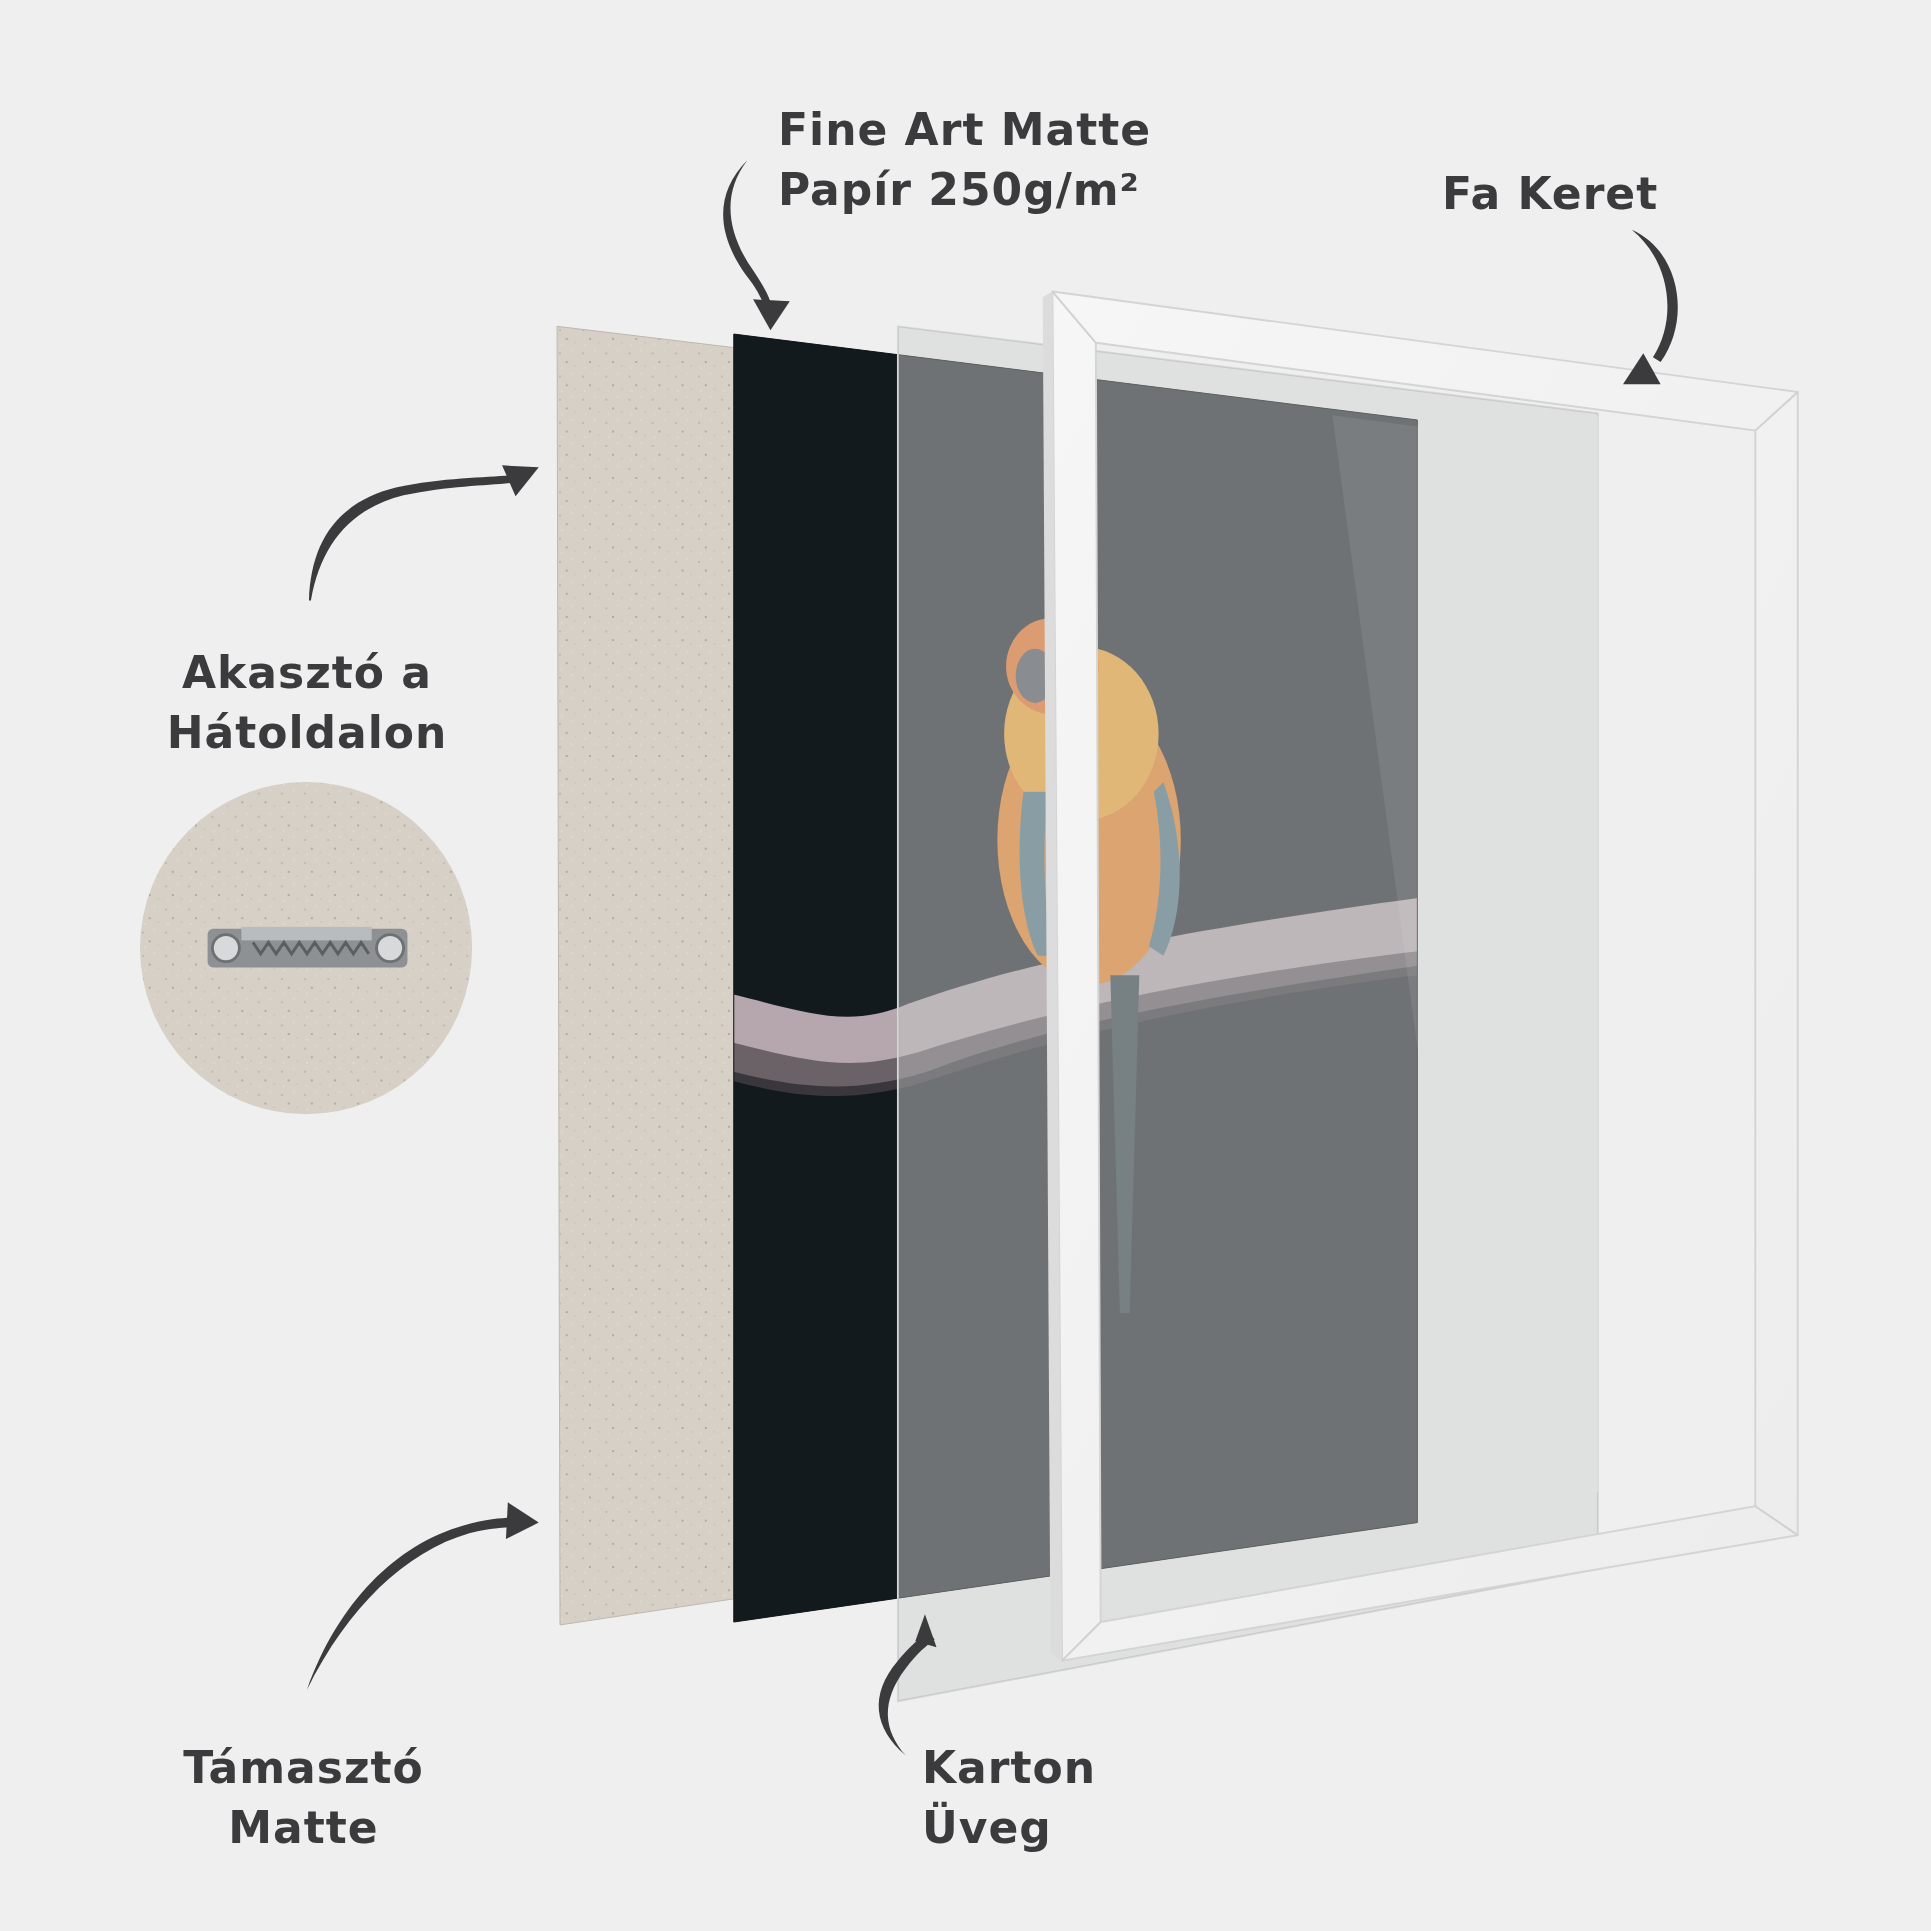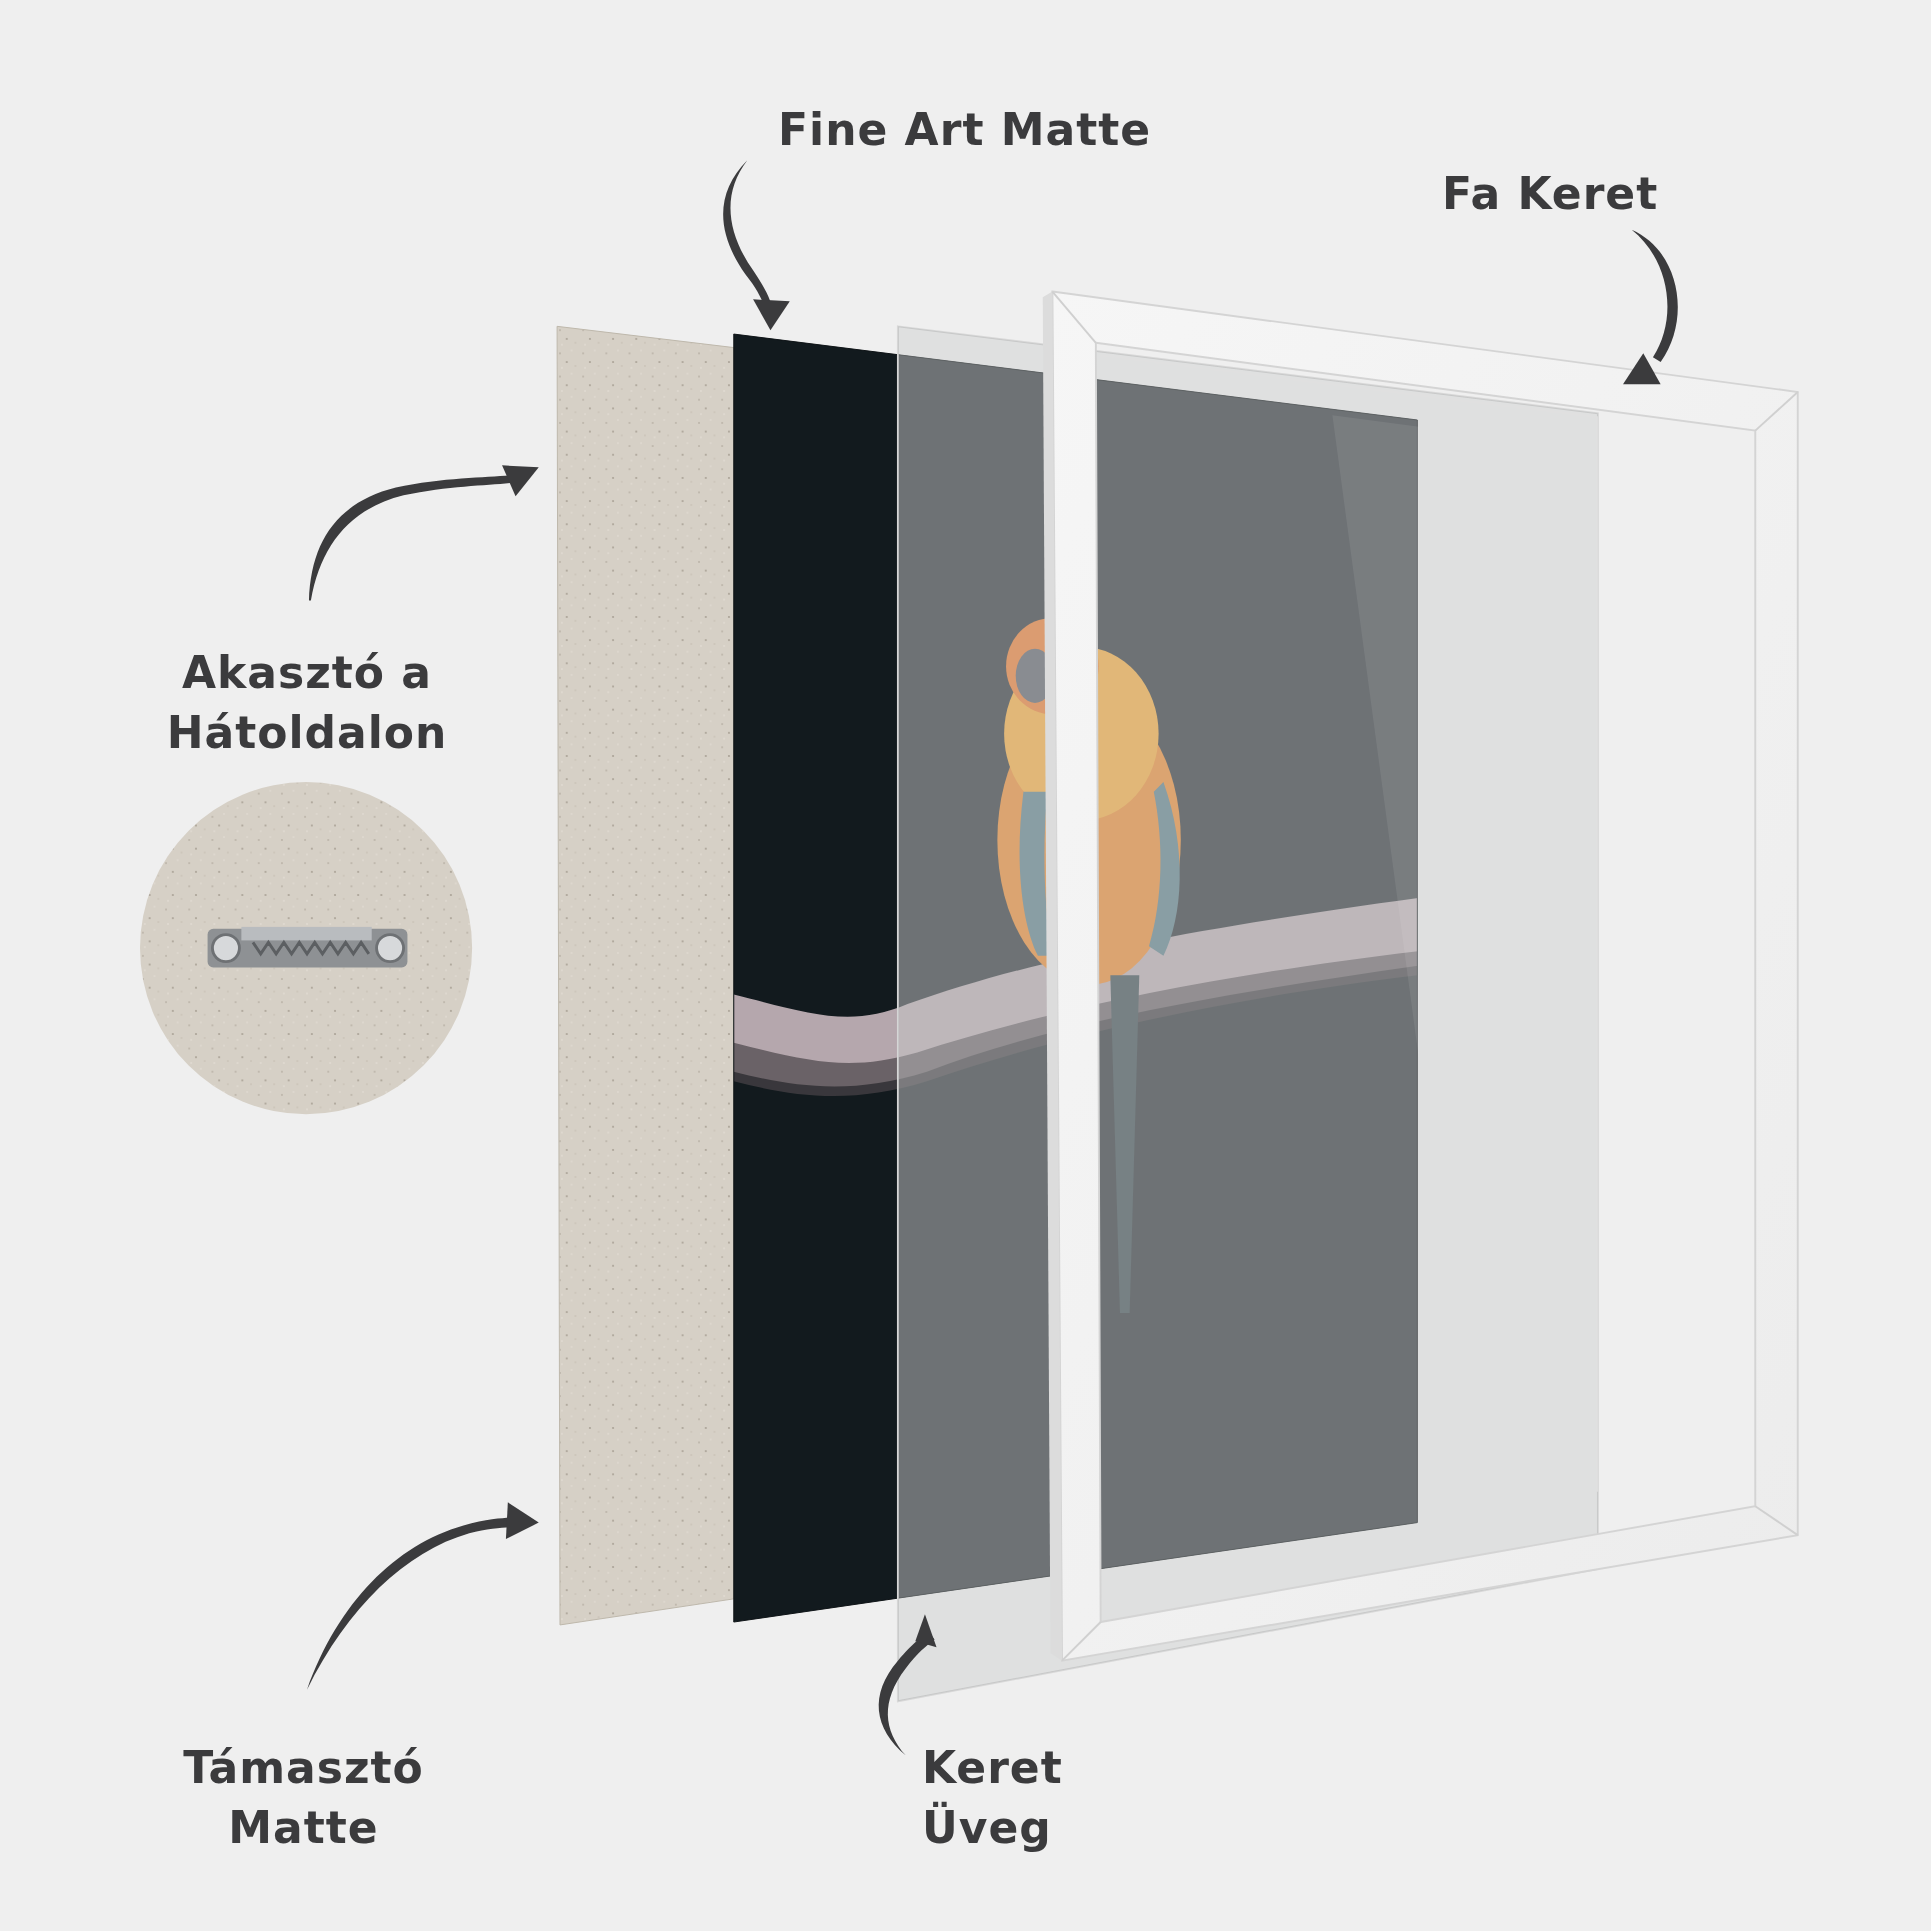--- a/index.html
+++ b/index.html
@@ -130,35 +130,36 @@
 
       <g>
         <path d="M938,1818 C905,1790 900,1755 930,1720 C945,1702 955,1695 962,1690 L968,1698 C960,1704 950,1712 938,1728 C912,1762 915,1792 938,1818 Z"></path>
         <polygon points="948,1700 958,1672 970,1706"></polygon>
       </g>
     </g>
   </svg>
 
   <div class="label left" style="left:778px; top:100px;">
     <span class="line">Fine Art Matte</span>
+    <span class="line">Papír 250g/m²</span>
   </div>
 
   <div class="label left" style="left:1398px; top:164px;margin-left:44px;">
     <span class="line">Fa Keret</span>
   </div>
 
   <div class="label center" style="left:143px; top:626px; width:328px;">
     <span class="line">Akasztó a</span>
     <span class="line">Hátoldalon</span>
   </div>
 
   <div class="label center" style="left:154px; top:1721px; width:299px;">
     <span class="line">Támasztó</span>
     <span class="line">Matte</span>
   </div>
 
   <div class="label left" style="left:922px; top:1738px;">
-    <span class="line">Keret</span>
+    <span class="line">Karton</span>
     <span class="line">Üveg</span>
   </div>
 
 </div>
 
 
 </body></html>

